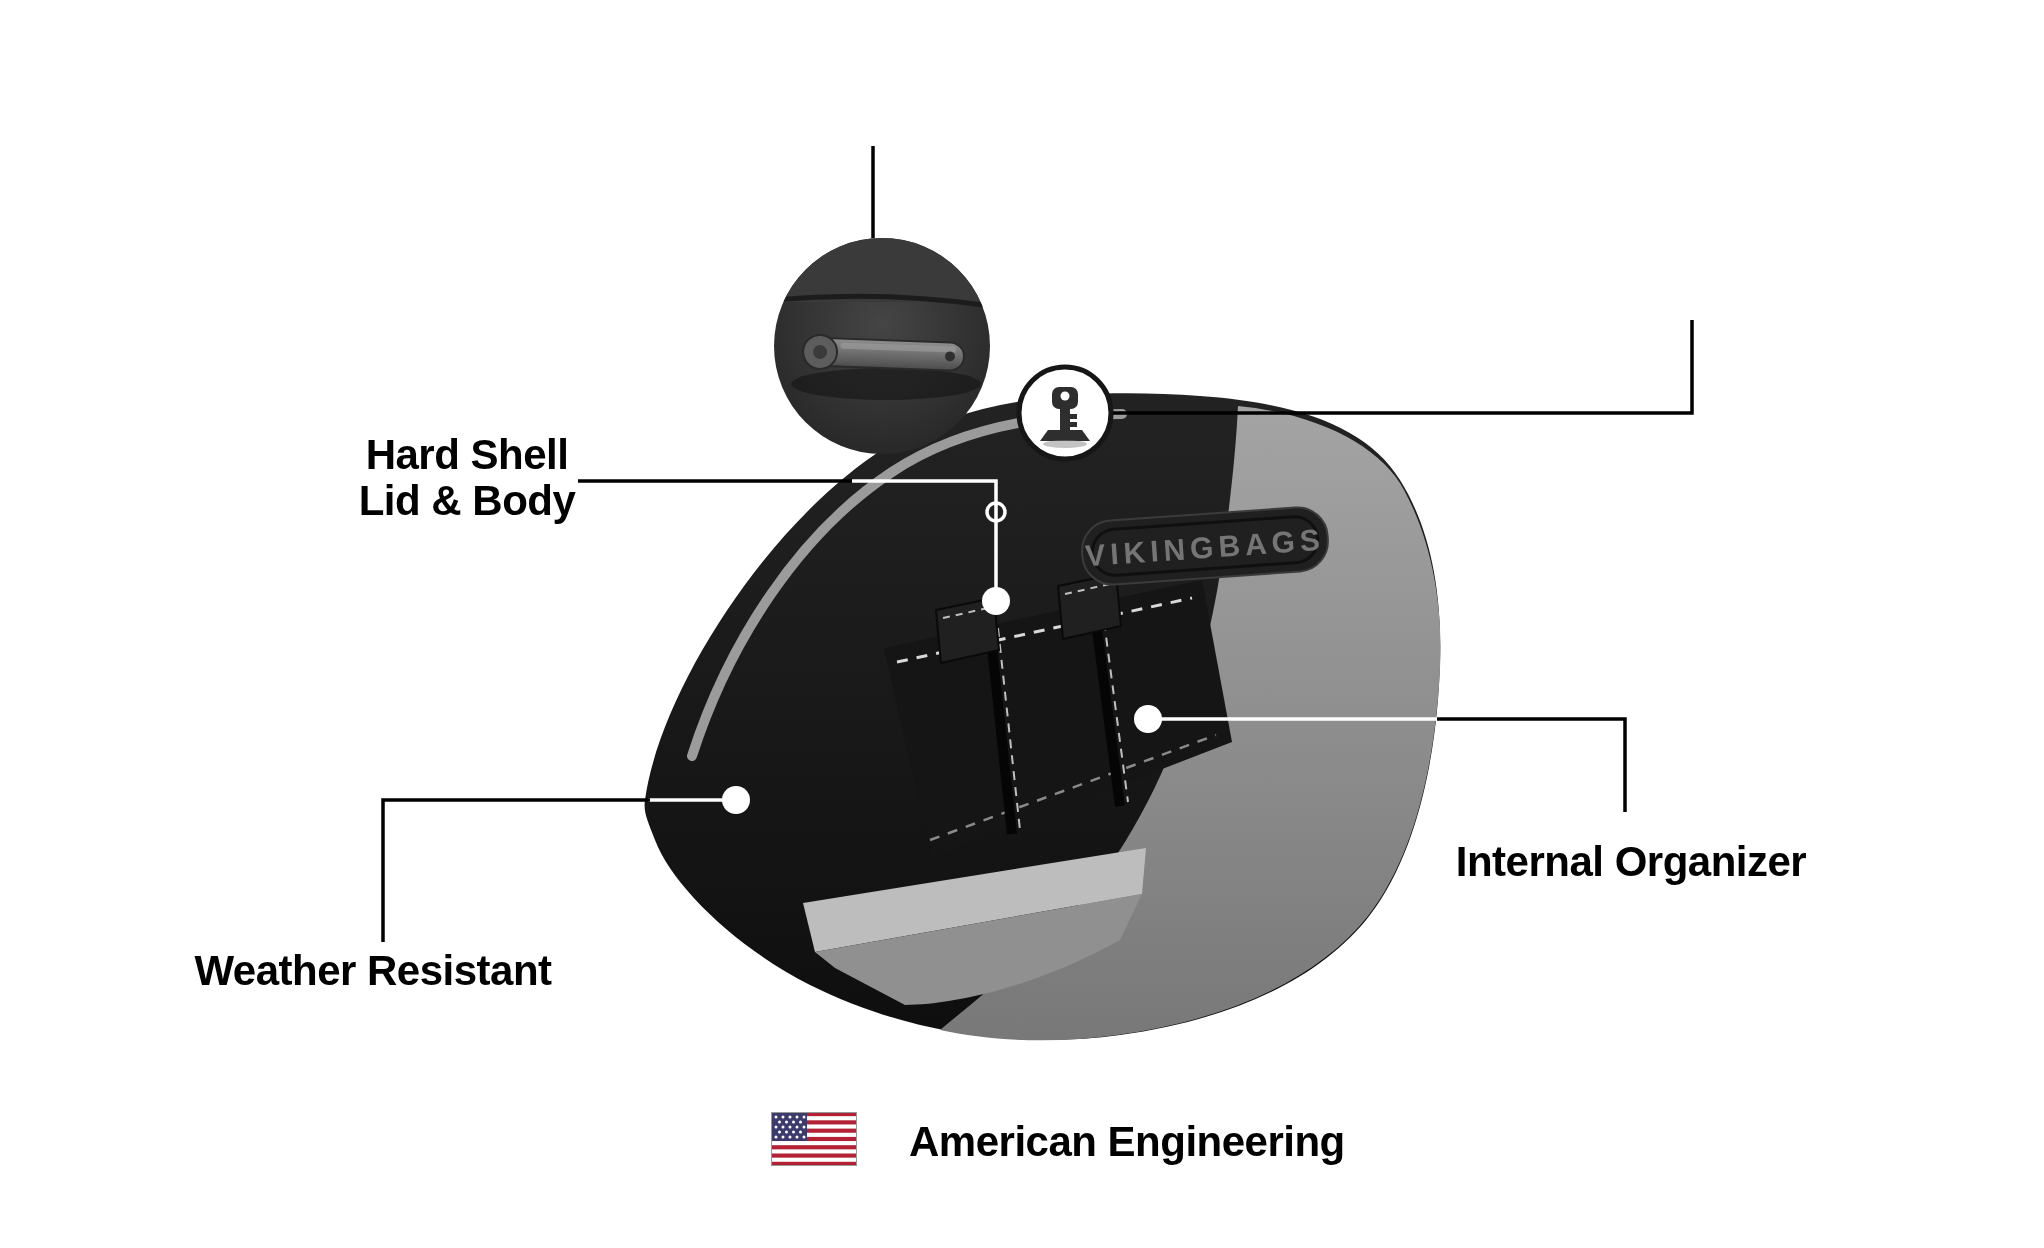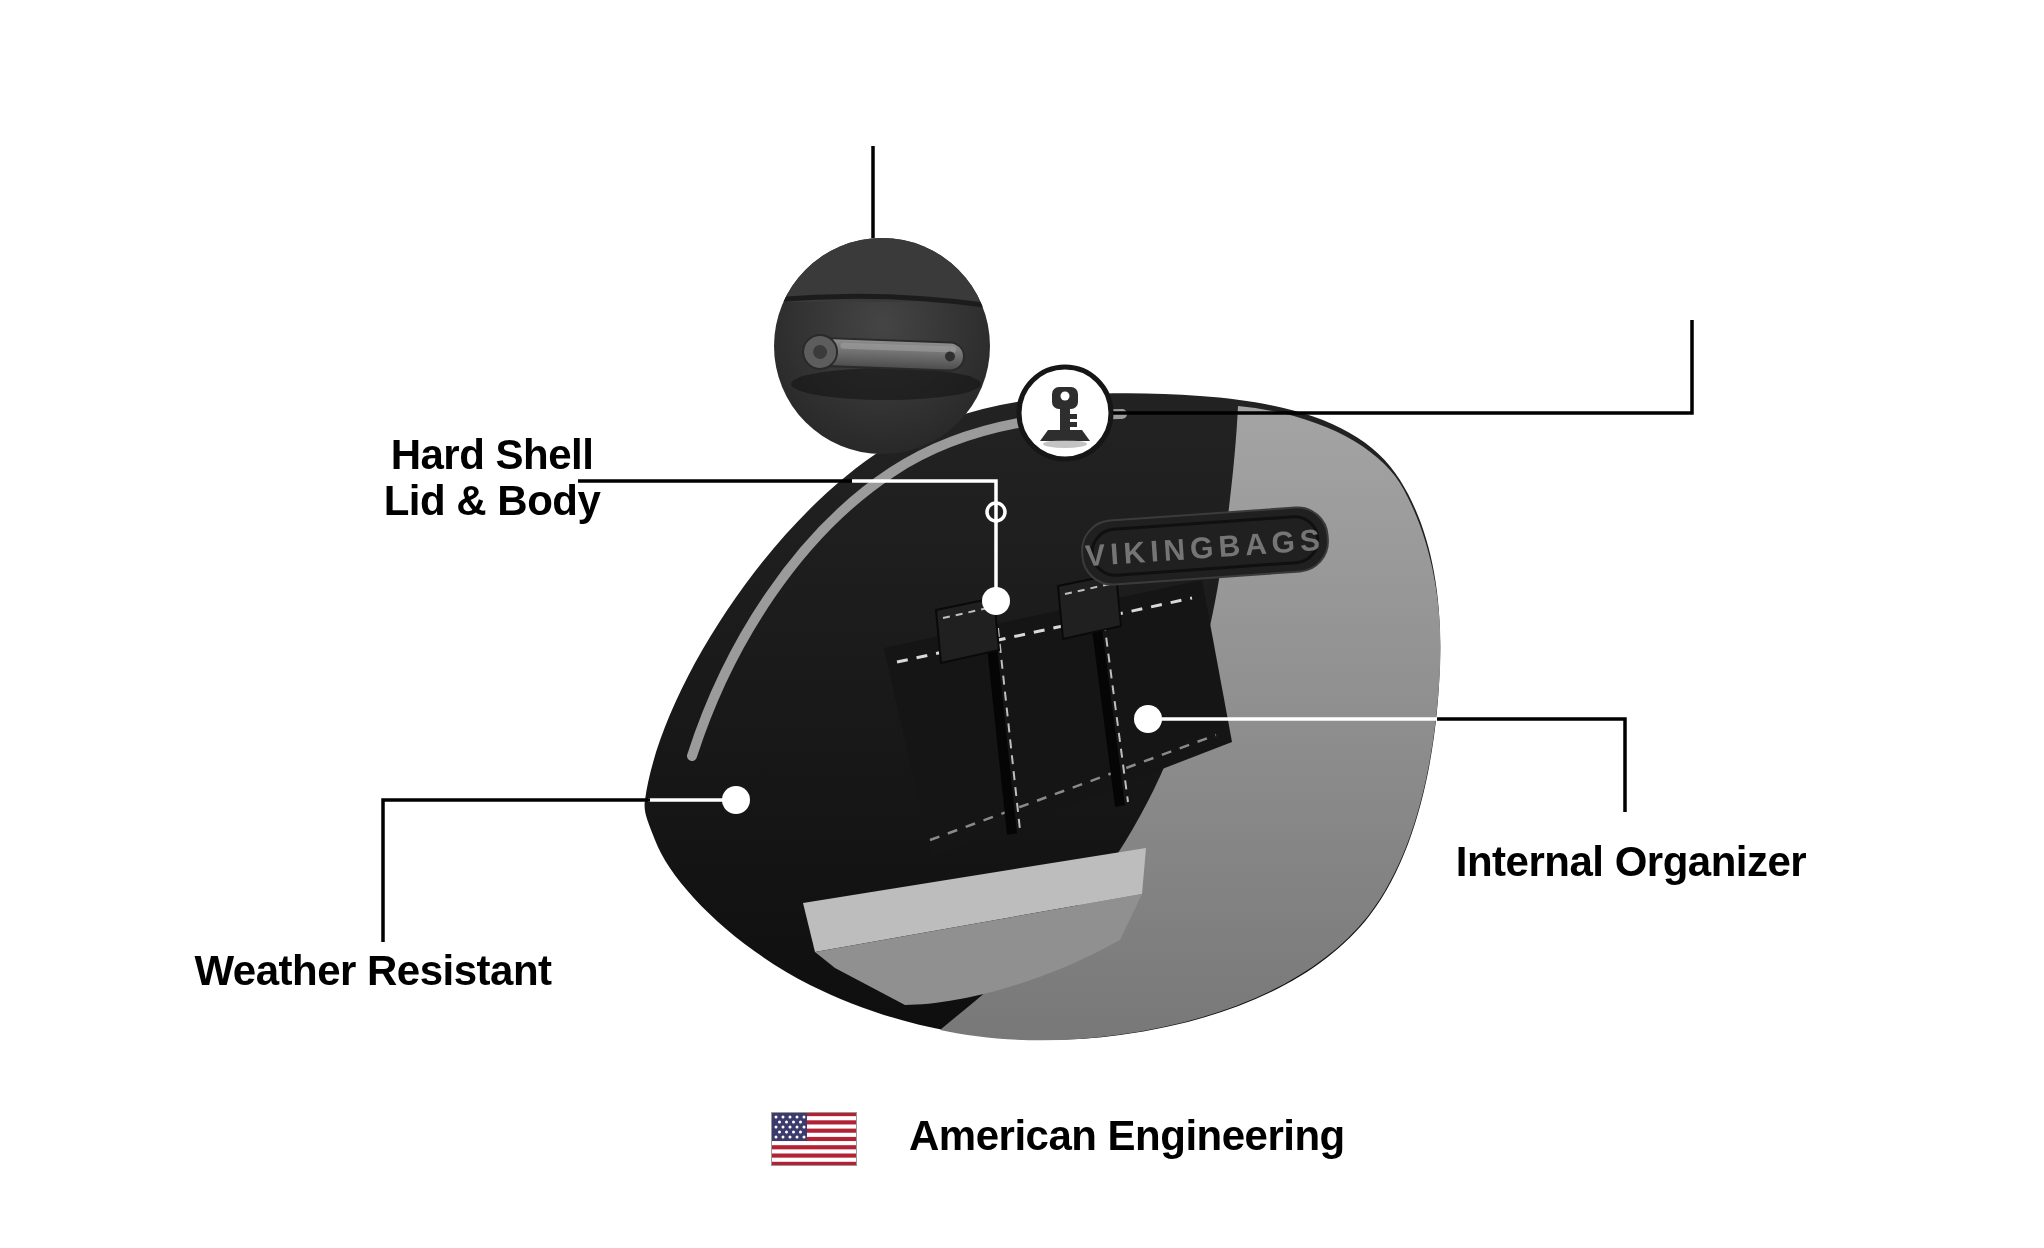--- a/index.html
+++ b/index.html
@@ -21,21 +21,21 @@
     letter-spacing: -0.5px;
     color: #000000;
     white-space: nowrap;
     text-align: center;
   }
   .footer-row {
     position: absolute;
     left: 771px;
     top: 1112px;
     display: flex;
-    align-items: flex-start;
+    align-items: flex-end;
     gap: 52px;
   }
   .footer-row .footer-text {
     font-weight: 700;
     font-size: 42px;
     letter-spacing: -0.5px;
     color: #000000;
     white-space: nowrap;
   }
 </style>
@@ -143,21 +143,21 @@
       <path d="M 1437 719 L 1625 719 L 1625 812" stroke="#000000" stroke-width="3.5"></path>
 
       <circle cx="736" cy="800" r="14" fill="#ffffff"></circle>
       <path d="M 724 800 L 648 800" stroke="#ffffff" stroke-width="3.5"></path>
       <path d="M 650 800 L 383 800 L 383 942" stroke="#000000" stroke-width="3.5"></path>
     </g>
   </svg>
 
 
 
-  <div class="label" style="left:492px; top:478px;">
+  <div class="label" style="left:467px; top:478px;">
     <div>Hard Shell</div>
     <div>Lid &amp; Body</div>
   </div>
 
   <div class="label" style="left:1631px; top:862px;">Internal Organizer</div>
 
   <div class="label" style="left:373px; top:971px;">Weather Resistant</div>
 
   <div class="footer-row">
     <svg width="86" height="54" viewBox="0 0 86 54">

